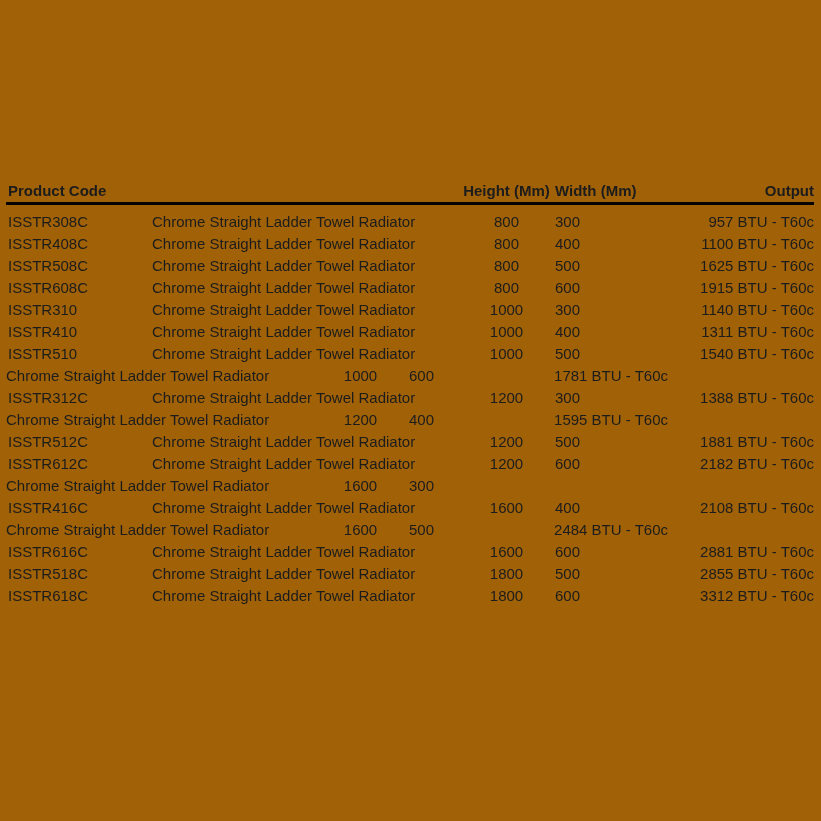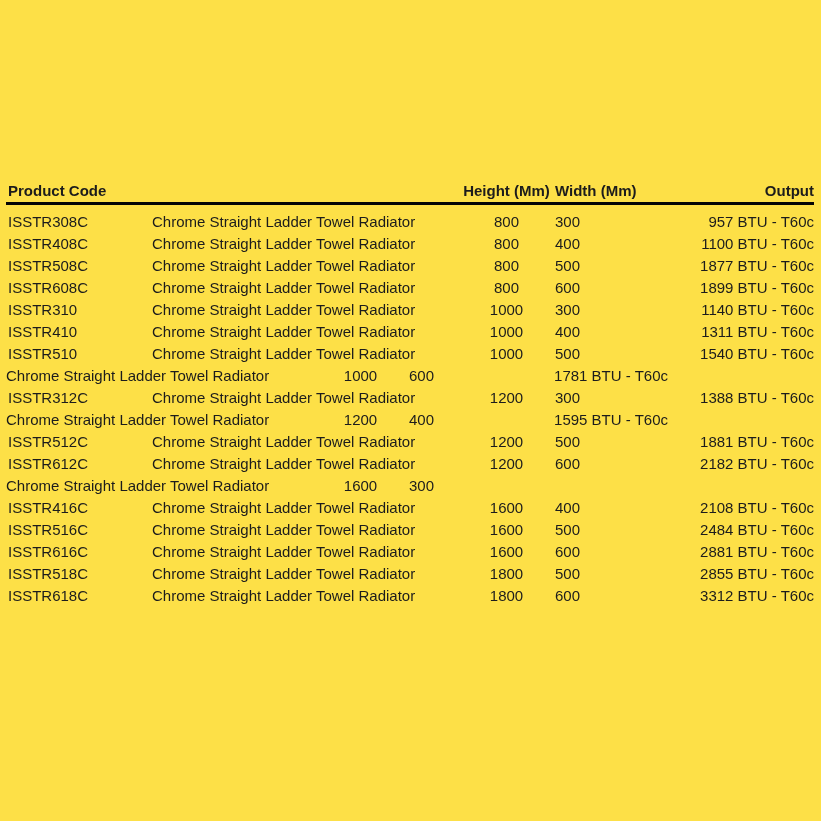--- a/index.html
+++ b/index.html
@@ -1,21 +1,21 @@
 <!DOCTYPE html>
 <html><head>
 <meta charset="utf-8">
 <style>
   * { box-sizing: border-box; }
   html, body { margin: 0; padding: 0; background: #ffffff; }
   .page {
     position: relative;
     width: 821px;
     height: 821px;
-    background: #fde047;
+    background: #a16207;
     overflow: hidden;
     font-family: "Liberation Sans", "DejaVu Sans", sans-serif;
     color: #1c1c1c;
   }
   .spec-table {
     position: absolute;
     left: 6px;
     top: 181px;
     width: 808px;
   }
@@ -74,29 +74,29 @@
     <span class="col height">800</span>
     <span class="col width">400</span>
     <span class="col output">1100 BTU - T60c</span>
   </div>
 
   <div class="row">
     <span class="col code">ISSTR508C</span>
     <span class="col desc">Chrome Straight Ladder Towel Radiator</span>
     <span class="col height">800</span>
     <span class="col width">500</span>
-    <span class="col output">1877 BTU - T60c</span>
+    <span class="col output">1625 BTU - T60c</span>
   </div>
 
   <div class="row">
     <span class="col code">ISSTR608C</span>
     <span class="col desc">Chrome Straight Ladder Towel Radiator</span>
     <span class="col height">800</span>
     <span class="col width">600</span>
-    <span class="col output">1899 BTU - T60c</span>
+    <span class="col output">1915 BTU - T60c</span>
   </div>
 
   <div class="row">
     <span class="col code">ISSTR310</span>
     <span class="col desc">Chrome Straight Ladder Towel Radiator</span>
     <span class="col height">1000</span>
     <span class="col width">300</span>
     <span class="col output">1140 BTU - T60c</span>
   </div>
 
@@ -162,21 +162,20 @@
 
   <div class="row">
     <span class="col code">ISSTR416C</span>
     <span class="col desc">Chrome Straight Ladder Towel Radiator</span>
     <span class="col height">1600</span>
     <span class="col width">400</span>
     <span class="col output">2108 BTU - T60c</span>
   </div>
 
   <div class="row">
-    <span class="col code">ISSTR516C</span>
     <span class="col desc">Chrome Straight Ladder Towel Radiator</span>
     <span class="col height">1600</span>
     <span class="col width">500</span>
     <span class="col output">2484 BTU - T60c</span>
   </div>
 
   <div class="row">
     <span class="col code">ISSTR616C</span>
     <span class="col desc">Chrome Straight Ladder Towel Radiator</span>
     <span class="col height">1600</span>

